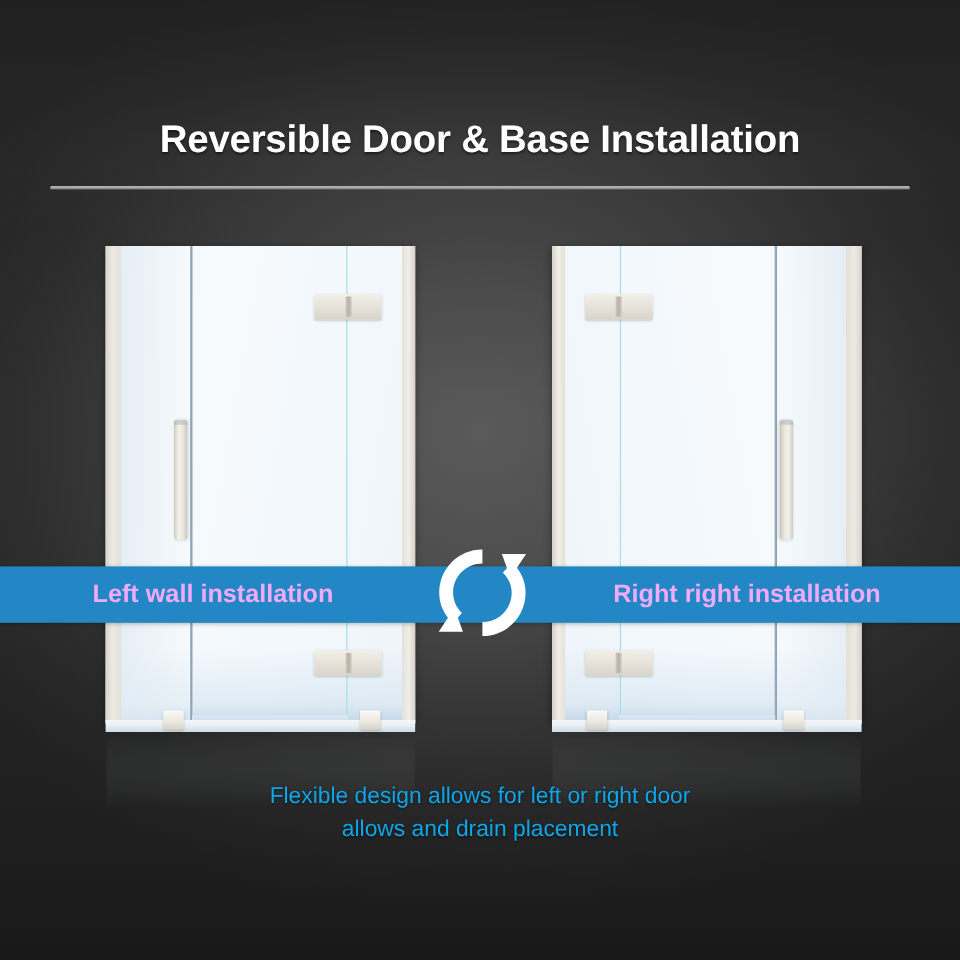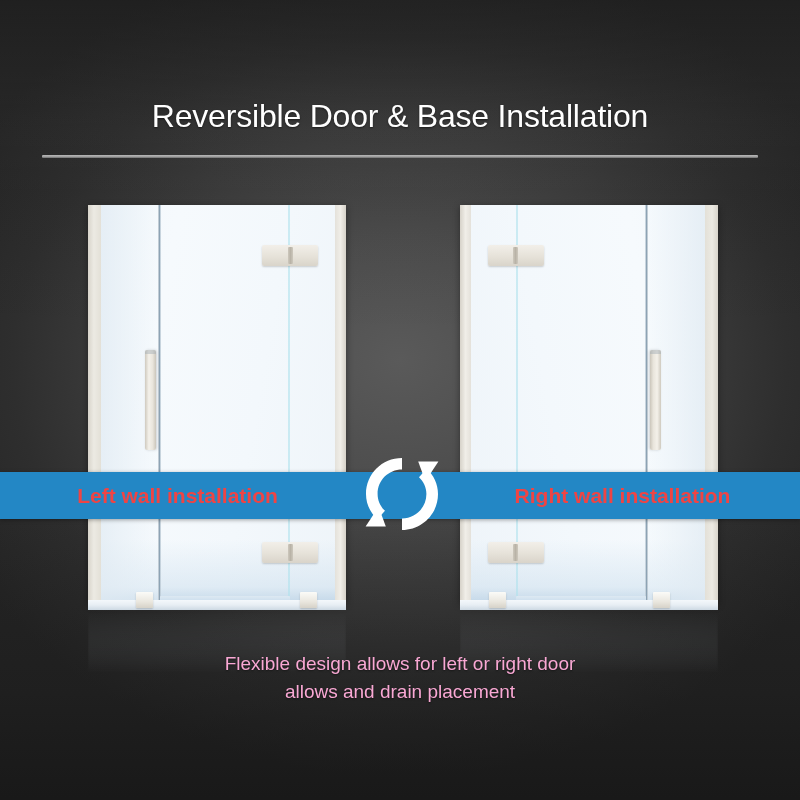--- a/index.html
+++ b/index.html
@@ -50,21 +50,21 @@
   }
 
   
   .title {
     position: absolute;
     left: 0; right: 0;
     top: 98px;
     text-align: center;
     color: #ffffff;
     font-size: 32px;
-    font-weight: normal;
+    font-weight: bold;
     letter-spacing: -0.2px;
     text-shadow: 0 1px 2px rgba(0,0,0,0.5);
   }
   .rule {
     position: absolute;
     left: 42px;
     width: 716px;
     top: 155px;
     height: 3px;
     background: linear-gradient(180deg, #b9b9b9 0%, #9d9d9d 60%, #6a6a6a 100%);
@@ -238,21 +238,21 @@
     top: 472px;
     height: 47px;
     background: #2387c5;
     box-shadow: 0 1px 4px rgba(0,0,0,0.35);
   }
   .banner-label {
     position: absolute;
     top: 472px;
     height: 47px;
     line-height: 47px;
-    color: #ef4444;
+    color: #f0abfc;
     font-size: 21px;
     font-weight: bold;
     white-space: nowrap;
   }
   .banner-label.left  { left: 0;  width: 355px; text-align: center; }
   .banner-label.right { right: 0; width: 355px; text-align: center; }
 
   
   .reverse-icon {
     position: absolute;
@@ -262,21 +262,21 @@
     height: 92px;
   }
   .reverse-icon svg { display: block; }
 
   
   .caption {
     position: absolute;
     left: 0; right: 0;
     top: 650px;
     text-align: center;
-    color: #f9a8d4;
+    color: #0ea5e9;
     font-size: 19px;
     line-height: 28px;
     text-shadow: 0 1px 2px rgba(0,0,0,0.5);
   }
 </style>
 </head>
 <body>
 
 <div id="stage">
 
@@ -322,21 +322,21 @@
       <div class="foot a"></div>
       <div class="foot b"></div>
     </div>
   </div>
 
   <div class="reflection left"></div>
   <div class="reflection right"></div>
 
   <div class="banner"></div>
   <div class="banner-label left">Left wall installation</div>
-  <div class="banner-label right">Right wall installation</div>
+  <div class="banner-label right">Right right installation</div>
 
   <div class="reverse-icon">
     <svg width="88" height="92" viewBox="0 0 88 92" xmlns="http://www.w3.org/2000/svg">
       <g fill="#ffffff">
 
         <path d="M44,10 C24,10 8,26 8,46 C8,56 12.4,65 19.4,71.2 L27,62.8
                  C22.4,58.6 19.6,52.6 19.6,46 C19.6,32.4 30.4,21.6 44,21.6 Z"></path>
         <polygon points="27.8,78.4 7.6,78.4 20.6,58.8"></polygon>
 
         <path d="M44,82 C64,82 80,66 80,46 C80,36 75.6,27 68.6,20.8 L61,29.2

